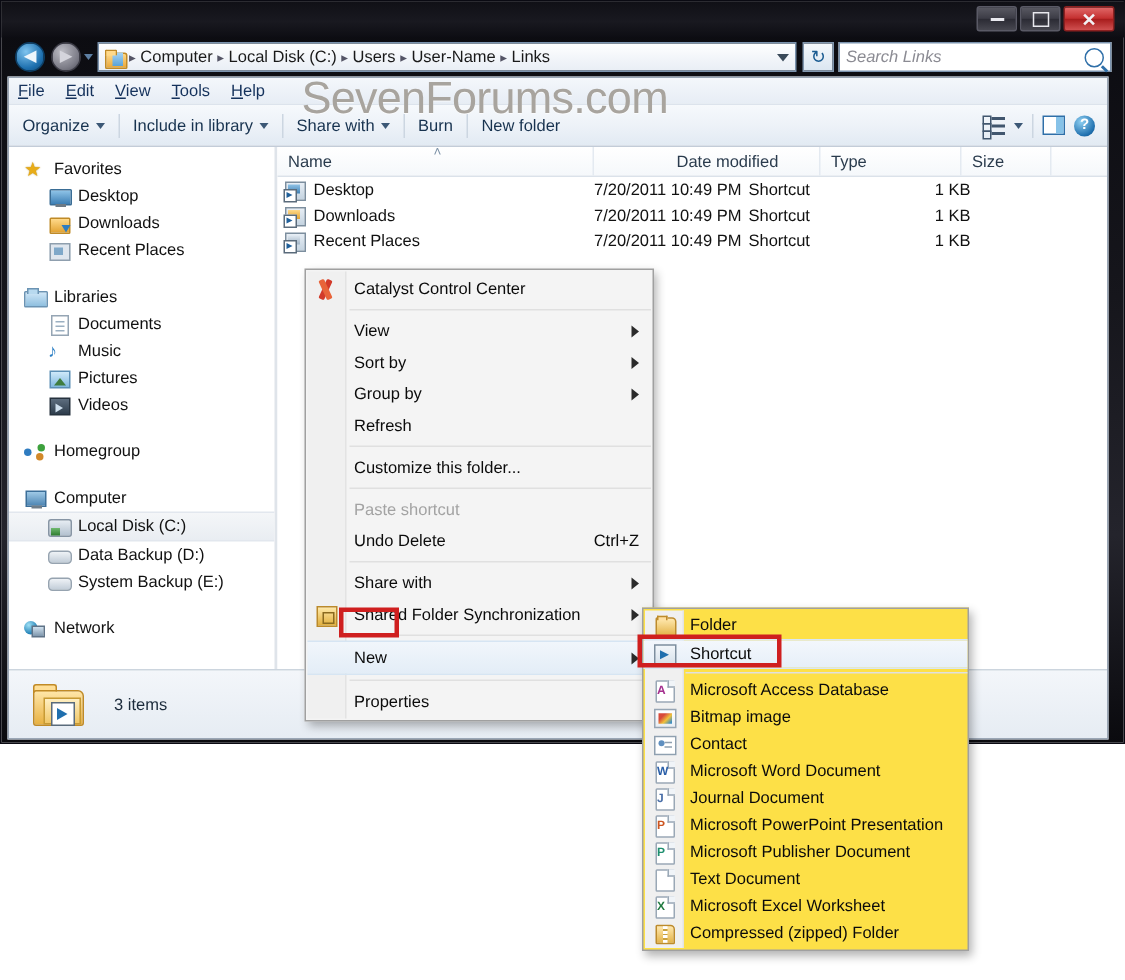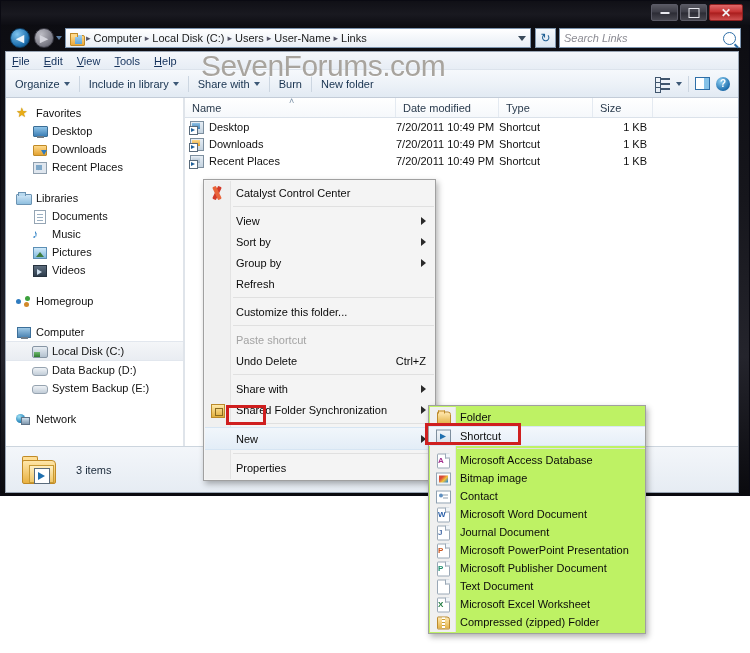--- a/index.html
+++ b/index.html
@@ -168,21 +168,21 @@
   
   .filepane { position:absolute; left:179px; top:46px; right:0; bottom:46px; background:#ffffff; box-sizing:border-box; }
   .colhead {
     position:absolute; left:0; top:0; right:0; height:20px;
     background: linear-gradient(to bottom,#ffffff,#f5f8fb);
     border-bottom:1px solid #dbe2ea; display:flex; box-sizing:border-box;
   }
   .col { font-size:11px; color:#2a3b4d; padding-left:7px; display:flex; align-items:center;
          border-right:1px solid #e4eaf1; box-sizing:border-box; position:relative; }
   .col.c-name { width:211px; }
-  .col.c-date { width:103px; }
+  .col.c-date { width:103px;margin-left:48px; }
   .col.c-type { width:94px; }
   .col.c-size { width:60px; }
   .col.c-last { flex:1; border-right:none; }
   .sortmark { position:absolute; left:104px; top:0px; width:9px; height:4px; color:#7e93a8; font-size:9px; line-height:6px; }
 
   .rows { position:absolute; left:0; top:20px; right:0; bottom:0; }
   .frow { height:17px; display:flex; align-items:center; font-size:11px; color:#111; }
   .fcell { box-sizing:border-box; display:flex; align-items:center; }
   .fc-name { width:211px; padding-left:4px; gap:5px; }
   .fc-date { width:103px; }
@@ -230,21 +230,21 @@
 
   .i-ccc { position:absolute; left:0; top:1px; width:14px; height:14px; }
   .i-ccc .p1 { position:absolute; left:5px; top:0; width:4px; height:14px; background:#d23a2a; transform:rotate(25deg); border-radius:1px;}
   .i-ccc .p2 { position:absolute; left:5px; top:0; width:4px; height:14px; background:#e8643a; transform:rotate(-25deg); border-radius:1px;}
   .i-sfs { position:absolute; left:1px; top:2px; width:12px;height:12px; background:linear-gradient(to bottom,#ffe9a8,#e0ae3c); border:1px solid #bb8a2b;}
   .i-sfs:after{content:"";position:absolute;left:3px;top:3px;width:6px;height:6px;border:1px solid #8a6a1f;}
 
   
   .submenu {
     position:absolute; left:428px; top:405px; width:218px;
-    background:#bef264; border:1px solid #a0a0a0; box-sizing:border-box;
+    background:#fde047; border:1px solid #a0a0a0; box-sizing:border-box;
     z-index:70; box-shadow:2px 3px 6px rgba(0,0,0,0.30); padding:2px 0;
   }
   .sub-gutter { position:absolute; left:1px; top:1px; bottom:1px; width:25px; background:#f0f0f0; border-right:1px solid #e3e3e3; }
   .subrow { position:relative; height:18px; display:flex; align-items:center; font-size:11px; color:#0b0b0b; padding-left:31px; z-index:2; }
   .subrow.hl { background: linear-gradient(to bottom,#f3f7fc,#e6eff8); border-top:1px solid #d9e7f4; border-bottom:1px solid #d9e7f4; }
   .subrow .s-ico { position:absolute; left:6px; top:50%; transform:translateY(-50%); width:15px; height:15px; }
   .sub-sep { height:1px; background:#e0e0e0; margin:2px 0 2px 28px; position:relative; z-index:2; }
 
   
   .si-folder { position:absolute; left:2px; top:2px; width:12px;height:11px; background:linear-gradient(to bottom,#ffe8ae,#e3b349); border:1px solid #bd8b2c; border-radius:1px 3px 1px 1px;}

